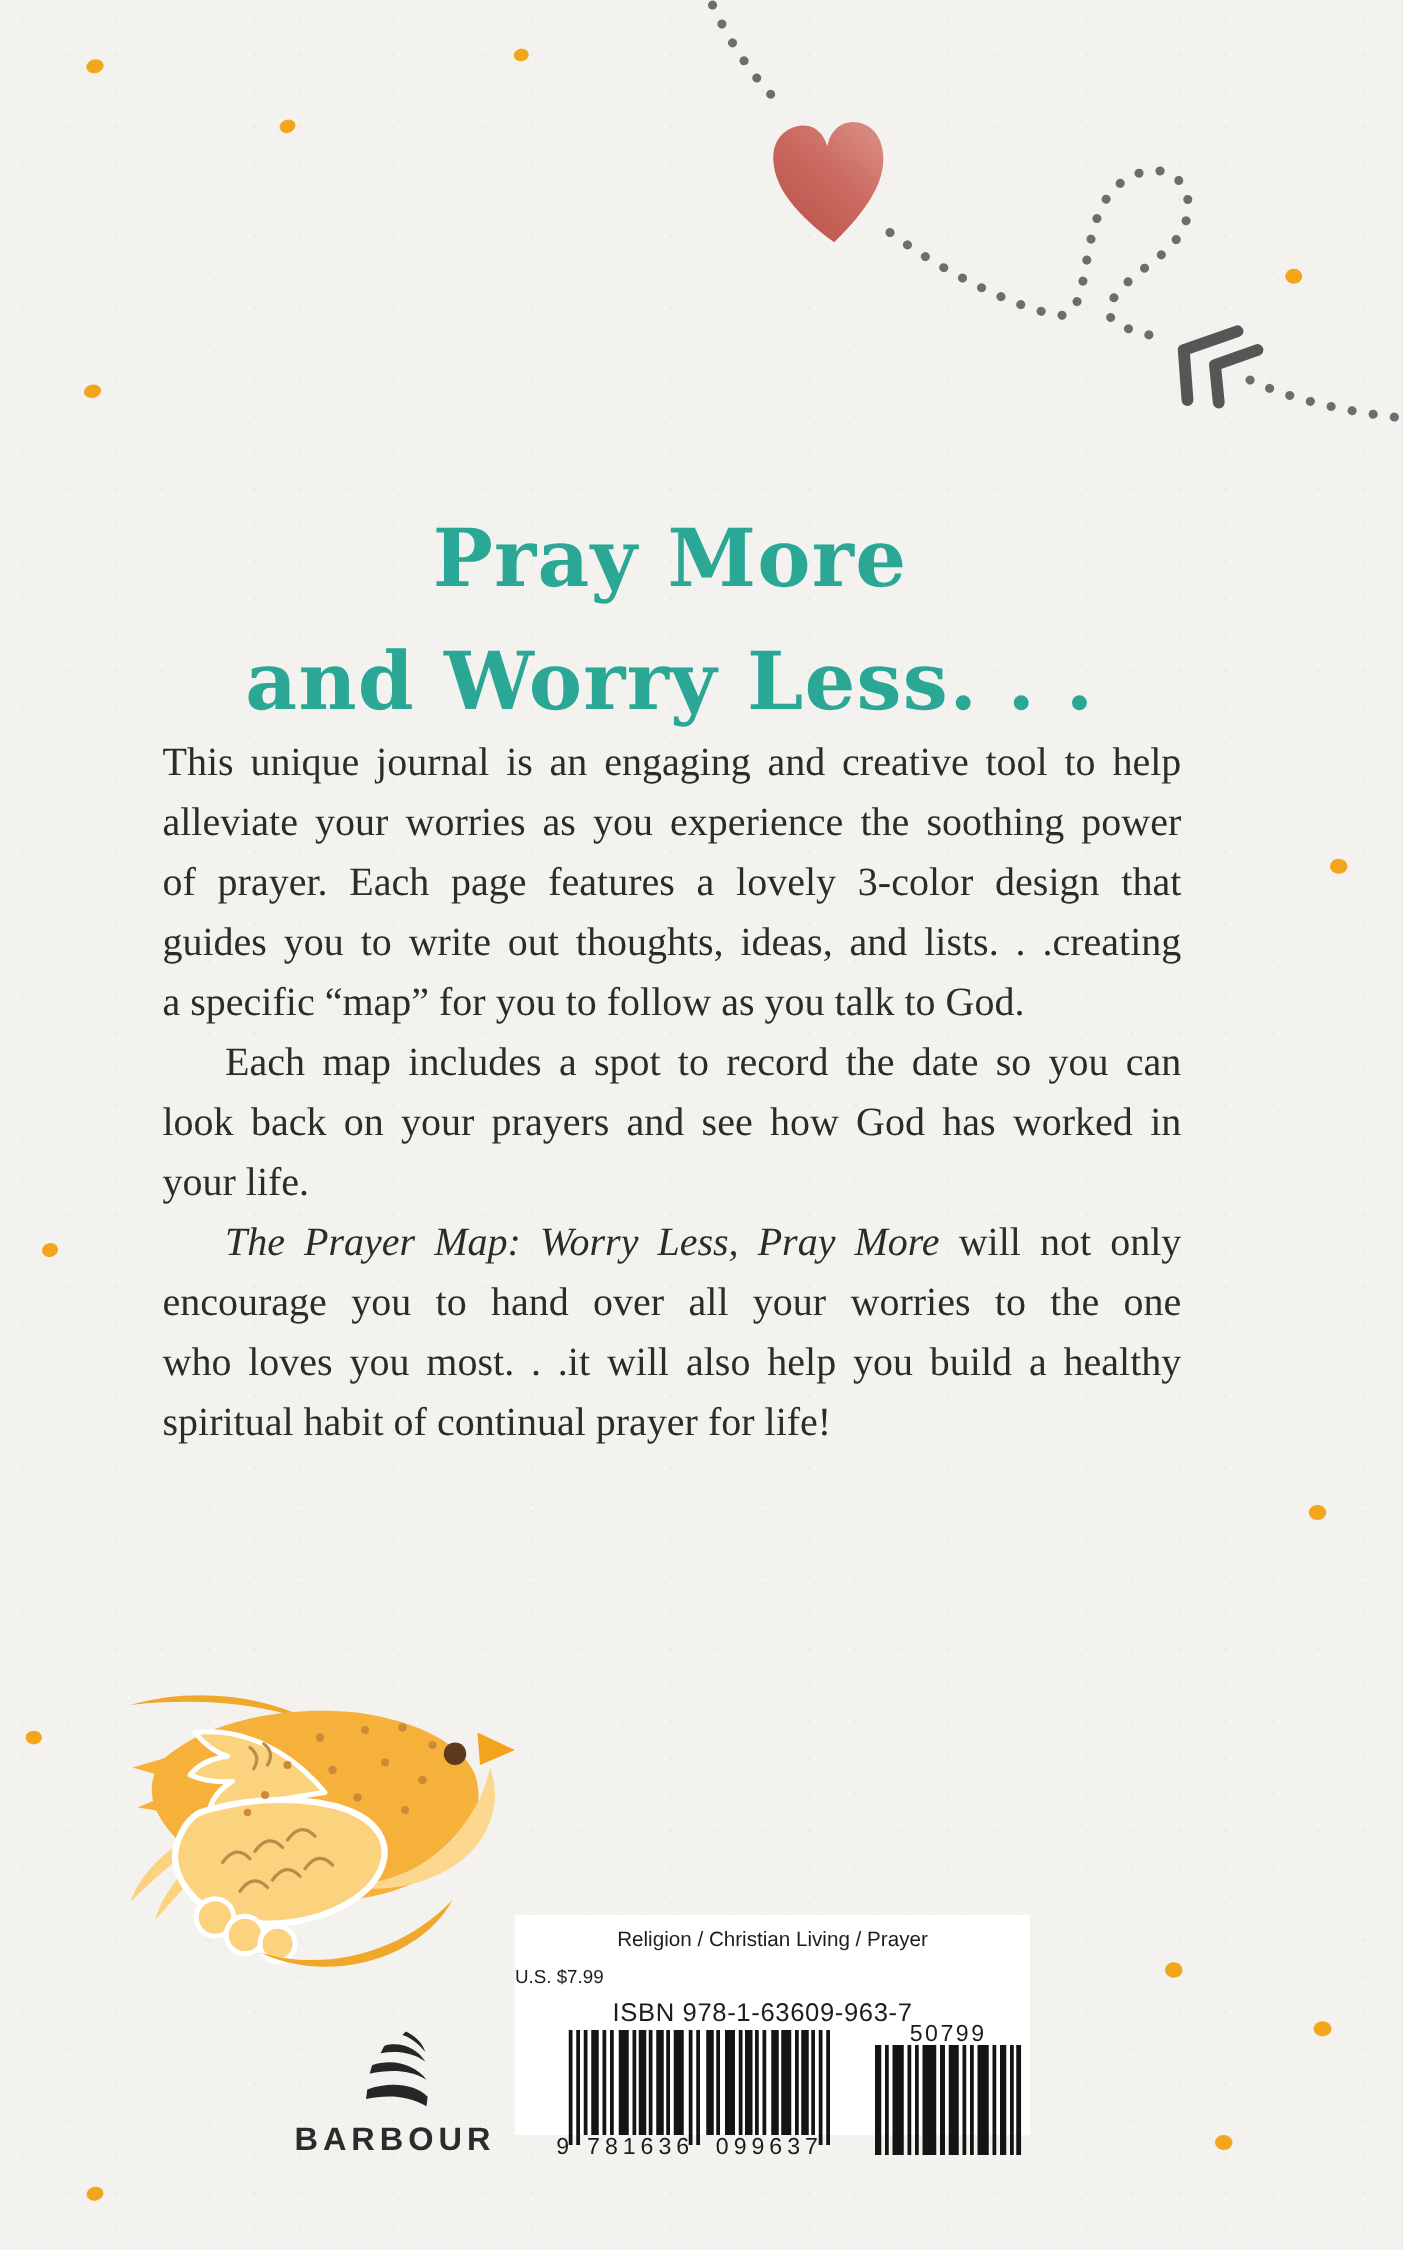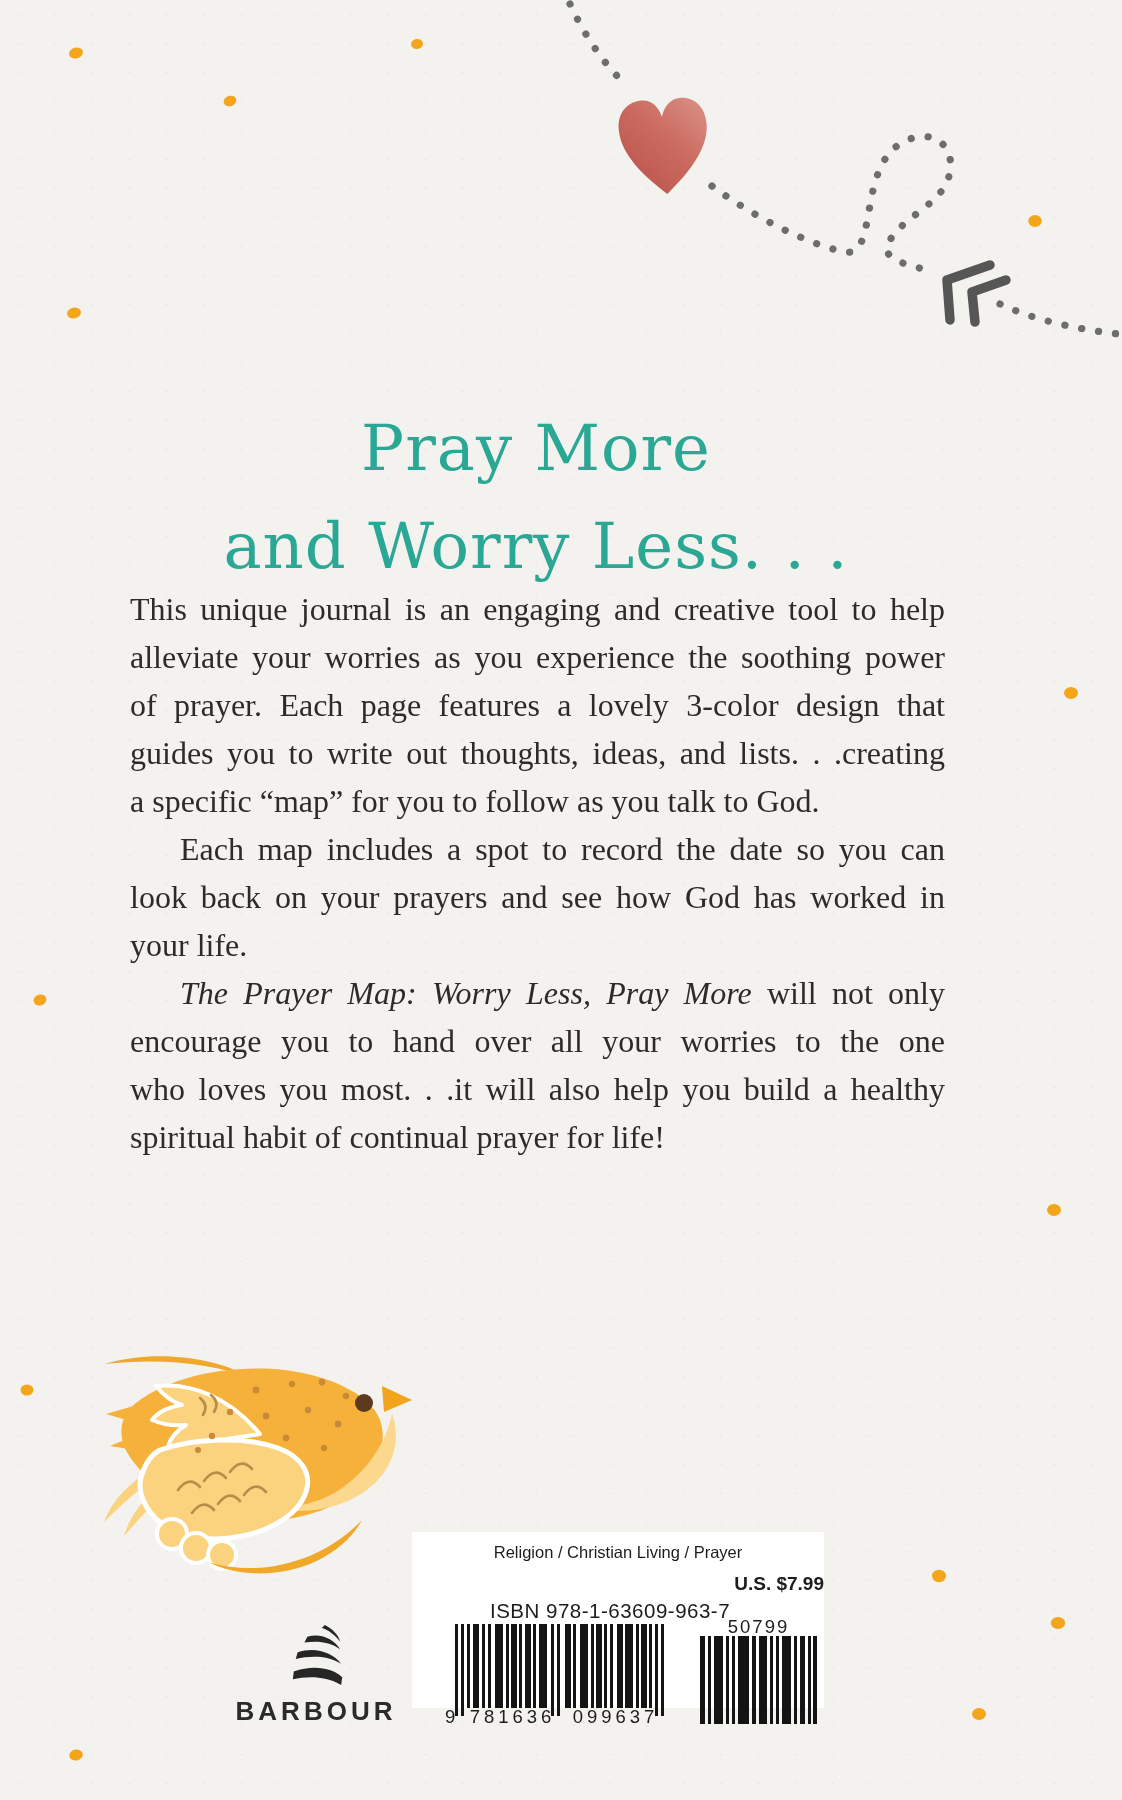--- a/index.html
+++ b/index.html
@@ -15,21 +15,21 @@
     overflow:hidden;
     font-family:"Liberation Serif", serif;
   }
   svg{display:block;}
   .abs{position:absolute;}
 
   
   .heading{
     position:absolute;left:136px;top:356px;width:800px;
     text-align:center;color:#2aa795;
-    font-family:"DejaVu Serif", serif;font-weight:normal;
+    font-family:"DejaVu Serif", serif;font-weight:bold;
     font-size:64px;line-height:98px;letter-spacing:1px;
   }
   .heading .hline{display:block;}
 
   
   .copy{
     position:absolute;left:130px;top:585px;width:815px;
     font-size:32px;line-height:48px;color:#2d2b28;
   }
   .ln{text-align:justify;text-align-last:justify;}
@@ -37,21 +37,21 @@
   .ln.ind{text-indent:50px;}
   .ital{font-style:italic;}
 
   
   .panel{
     position:absolute;left:412px;top:1532px;width:412px;height:176px;
     background:#ffffff;
     font-family:"Liberation Sans", sans-serif;color:#1c1c1c;
   }
   .panel .cat{position:absolute;left:0;top:11px;width:100%;text-align:center;font-size:16.5px;}
-  .panel .price{position:absolute;left:0;top:41px;width:100%;text-align:right;font-size:19px;font-weight:bold;}
+  .panel .price{position:absolute;left:0;top:41px;width:100%;text-align:left;font-size:15px;}
   .panel .isbn{position:absolute;left:31px;top:67px;font-size:20.5px;letter-spacing:.5px;margin-left:47px;}
   .panel .digits{
     position:absolute;left:33px;top:174px;width:222px;
     display:flex;align-items:flex-start;
     font-size:18.5px;letter-spacing:4px;
   }
   .panel .digits .lead{width:16px;flex:none;}
   .panel .digits .grp{flex:1;text-align:center;}
   .panel .code{position:absolute;left:288px;top:84px;width:117px;text-align:center;font-size:18.5px;letter-spacing:2px;}
 

